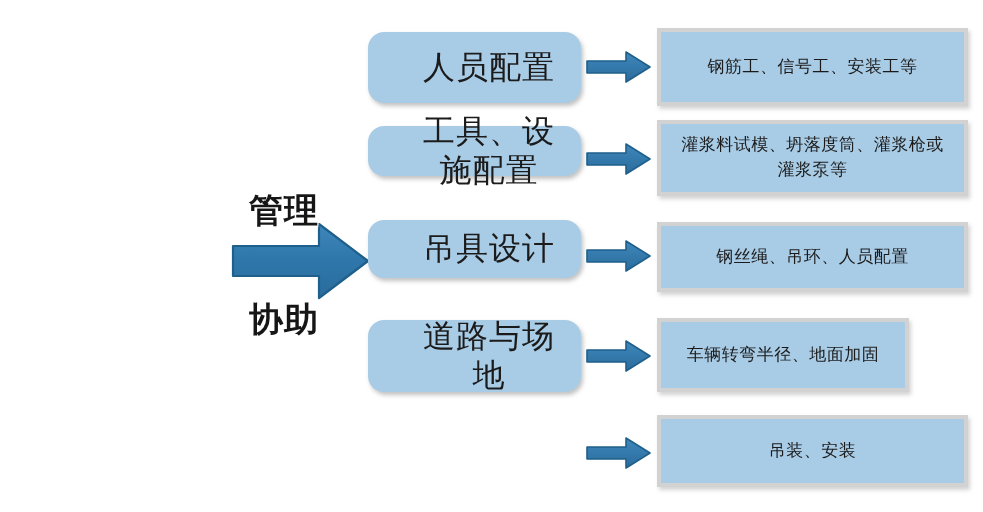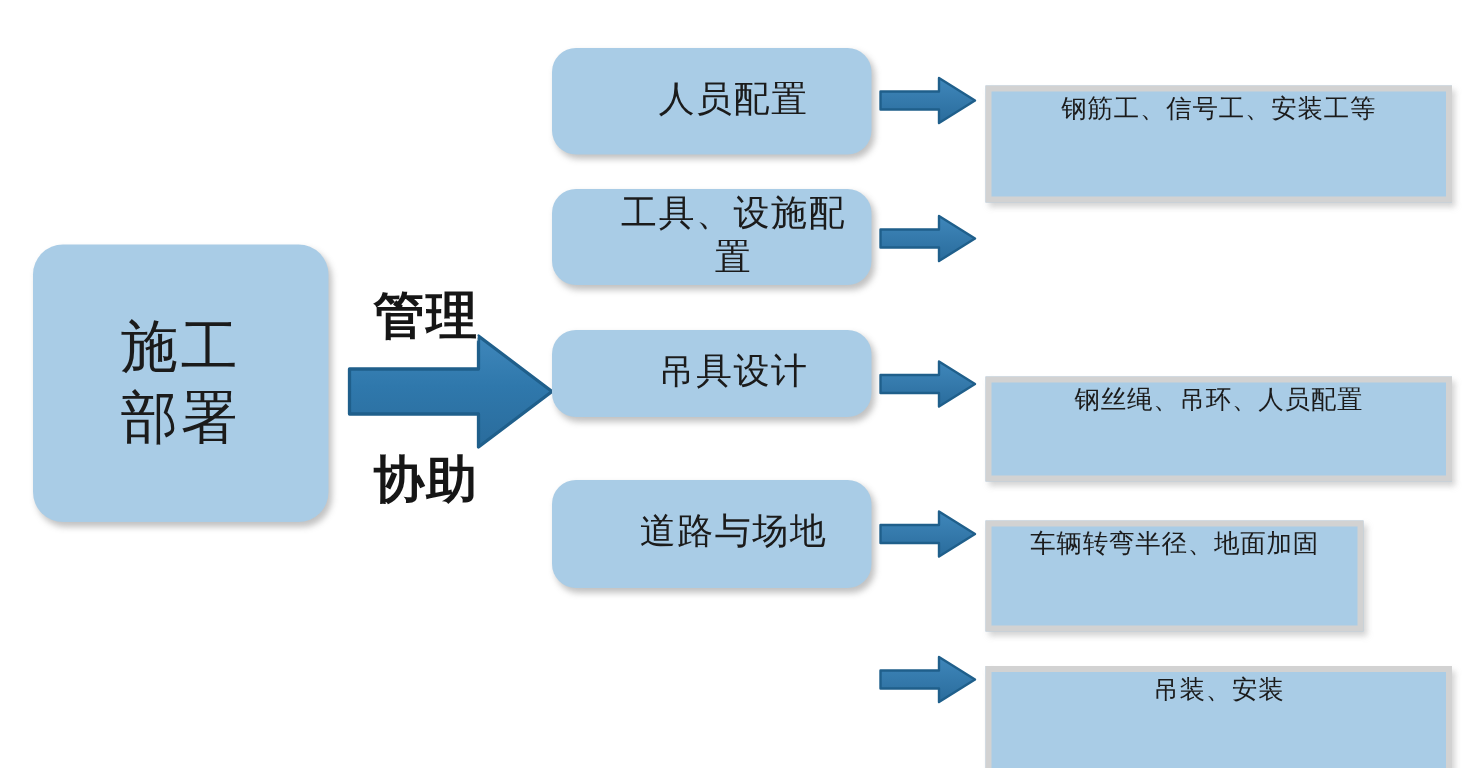--- a/index.html
+++ b/index.html
@@ -31,44 +31,44 @@
     text-align: center;
     color: #1b1b1b;
     line-height: 1.22;
   }
   .rbox.root {
     border-radius: 20px;
     font-size: 38px;
     letter-spacing: 2px;
   }
   .rbox.mid {
-    font-size: 24px;
+    font-size: 32px;
     letter-spacing: 1px;
     padding-left: 29px;
   }
   .rbox .txt {
     padding: 0 10px;
     display: block;
   }
 
   
   .sbox {
     position: absolute;
     box-sizing: border-box;
     background: #a9cce6;
     border: 4px solid #d2d2d2;
     box-shadow: 2px 3px 4px rgba(140,140,140,0.38);
     display: flex;
+    align-items: center;
     justify-content: center;
     text-align: center;
     color: #1b1b1b;
     font-size: 17px;
     line-height: 1.45;
     letter-spacing: 0.5px;
-    margin-top: 29px;
   }
   .sbox .txt {
     padding: 0 12px;
     display: block;
   }
 
   
   .arrow {
     position: absolute;
   }
@@ -87,24 +87,20 @@
       -1px -1px 0 #ffffff,  1px -1px 0 #ffffff,
       -1px  1px 0 #ffffff,  1px  1px 0 #ffffff,
        0px  2px 2px rgba(255,255,255,0.9);
   }
 </style>
 </head>
 <body>
 
 <div id="canvas">
 
-  <div class="rbox root" style="left:22px; top:163px; width:197px; height:185px;">
-    <span class="txt" style="white-space:pre-line;">施工
-部署</span>
-  </div>
 
   <div class="arrow" style="left:231px; top:219px; width:140px; height:84px;">
     <svg width="140" height="84" viewBox="0 0 140 84">
       <defs>
         <linearGradient id="bigGrad" x1="0" y1="0" x2="0" y2="1">
           <stop offset="0%" stop-color="#3f87bb"></stop>
           <stop offset="45%" stop-color="#2f78ac"></stop>
           <stop offset="100%" stop-color="#2a6c9c"></stop>
         </linearGradient>
       </defs>
@@ -126,33 +122,36 @@
             <stop offset="100%" stop-color="#2a6c9c"></stop>
         </linearGradient>
       </defs>
       <polygon points="1,11 40,11 40,2 64,17 40,32 40,23 1,23" fill="url(#sm1)" stroke="#1f5f8b" stroke-width="1.6" stroke-linejoin="round"></polygon>
     </svg>
   </div>
   <div class="sbox" style="left:657px; top:28px; width:311px; height:78px;">
     <span class="txt">钢筋工、信号工、安装工等</span>
   </div>
 
-  <div class="rbox mid" style="left:368px; top:126px; width:213px; height:64px;align-items:center;">
+  <div class="rbox mid" style="left:368px; top:126px; width:213px; height:50px;align-items:center;">
     <span class="txt">工具、设施配置</span>
   </div>
   <div class="arrow" style="left:586px; top:142px; width:66px; height:34px;">
     <svg width="66" height="34" viewBox="0 0 66 34">
       <defs>
         <linearGradient id="sm2" x1="0" y1="0" x2="0" y2="1">
           <stop offset="0%" stop-color="#3f87bb"></stop>
             <stop offset="100%" stop-color="#2a6c9c"></stop>
         </linearGradient>
       </defs>
       <polygon points="1,11 40,11 40,2 64,17 40,32 40,23 1,23" fill="url(#sm2)" stroke="#1f5f8b" stroke-width="1.6" stroke-linejoin="round"></polygon>
     </svg>
+  </div>
+  <div class="sbox" style="left:657px; top:120px; width:311px; height:76px;">
+    <span class="txt">灌浆料试模、坍落度筒、灌浆枪或灌浆泵等</span>
   </div>
 
   <div class="rbox mid" style="left:368px; top:220px; width:213px; height:58px;">
     <span class="txt">吊具设计</span>
   </div>
   <div class="arrow" style="left:586px; top:239px; width:66px; height:34px;">
     <svg width="66" height="34" viewBox="0 0 66 34">
       <defs>
         <linearGradient id="sm3" x1="0" y1="0" x2="0" y2="1">
           <stop offset="0%" stop-color="#3f87bb"></stop>

